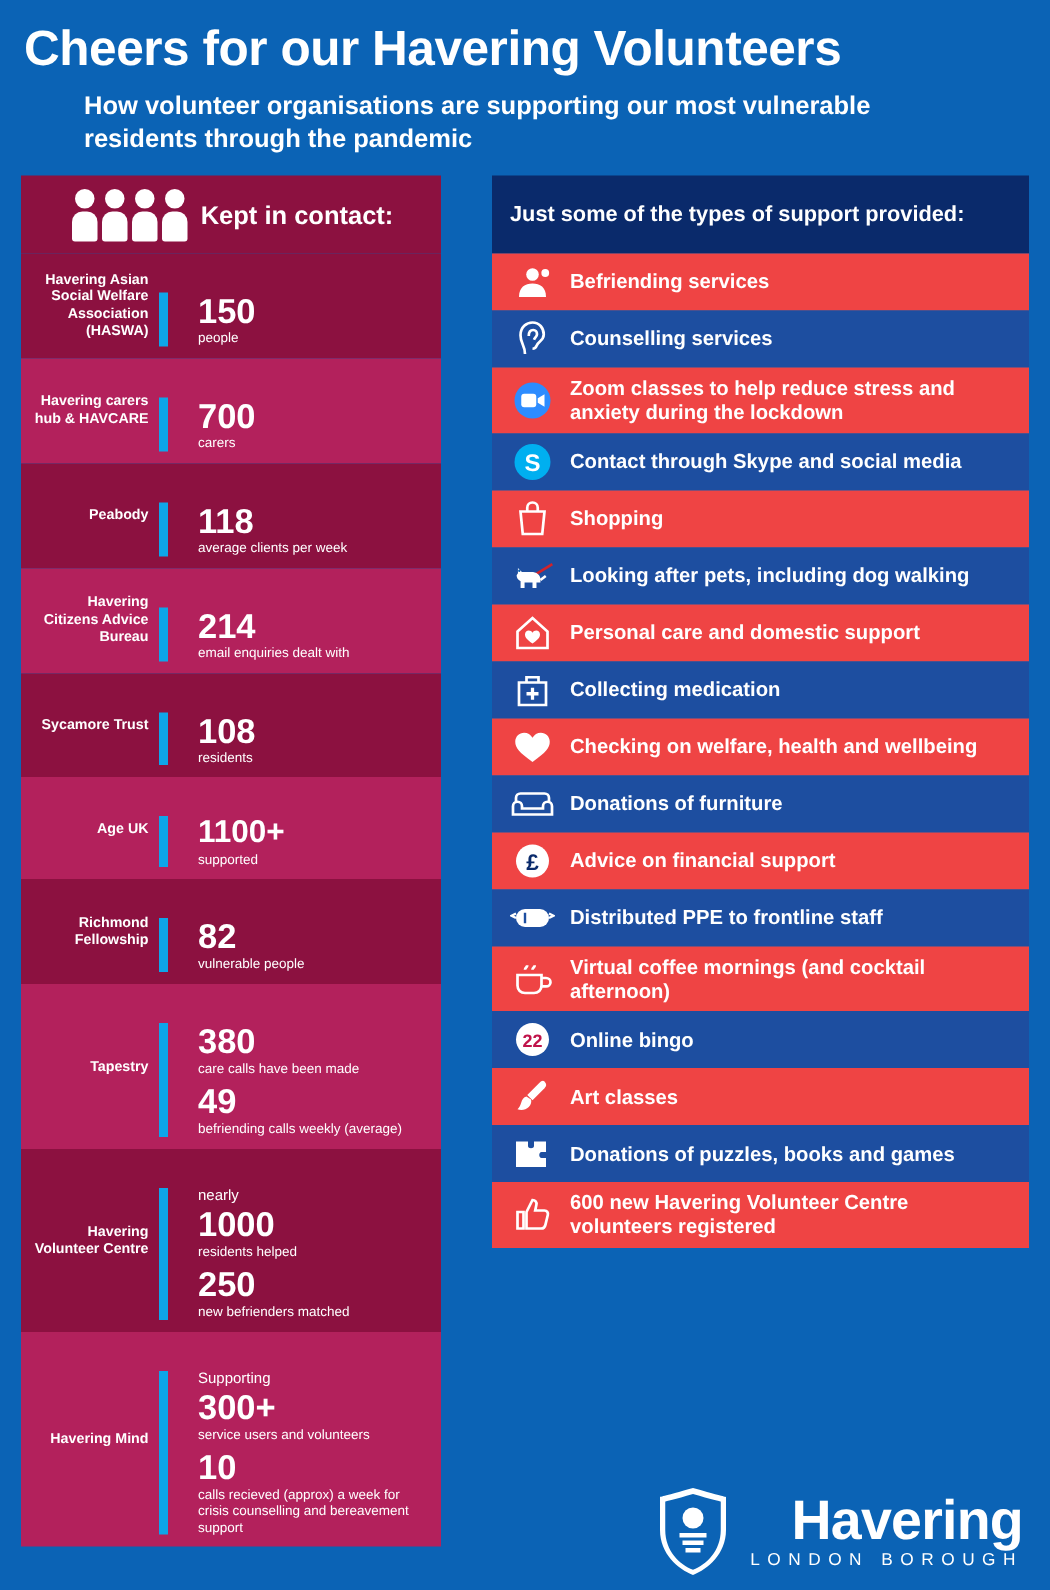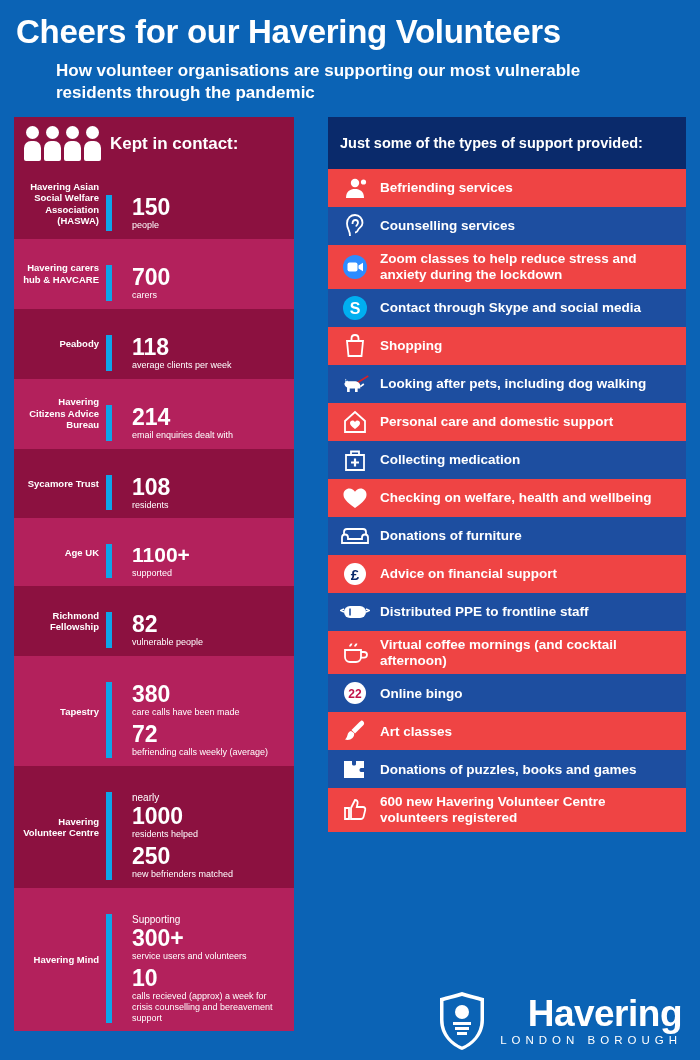--- a/index.html
+++ b/index.html
@@ -39,20 +39,21 @@
   .left-col { width: 280px; }
   .right-col { width: 382px; padding-left: 24px; }
 
   
   .kept-head {
     background: #8c1140;
     display: flex;
     align-items: center;
     padding: 8px 8px 6px 10px;
     height: 52px;
+    justify-content: center;
   }
   .people-icons { display: flex; gap: 3px; align-items: flex-end; }
   .p-icon { width: 17px; }
   .p-head { width: 13px; height: 13px; border-radius: 50%; background: #fff; margin: 0 auto 2px auto; }
   .p-body { width: 17px; height: 20px; background: #fff; border-radius: 7px 7px 2px 2px; }
   .kept-title {
     color: #ffffff;
     font-size: 17px;
     font-weight: bold;
     margin-left: 9px;
@@ -256,21 +257,21 @@
             </div>
           </div>
           <div class="org-row light">
             <div class="org-name">Tapestry</div>
             <div class="org-stats">
               <div class="stat-block">
                 <div class="stat-num">380</div>
                 <div class="stat-label">care calls have been made</div>
               </div>
               <div class="stat-block">
-                <div class="stat-num">72</div>
+                <div class="stat-num">49</div>
                 <div class="stat-label">befriending calls weekly (average)</div>
               </div>
             </div>
           </div>
           <div class="org-row dark">
             <div class="org-name">Havering Volunteer Centre</div>
             <div class="org-stats">
               <div class="stat-block">
                 <div class="stat-pre">nearly</div>
                 <div class="stat-num">1000</div>

